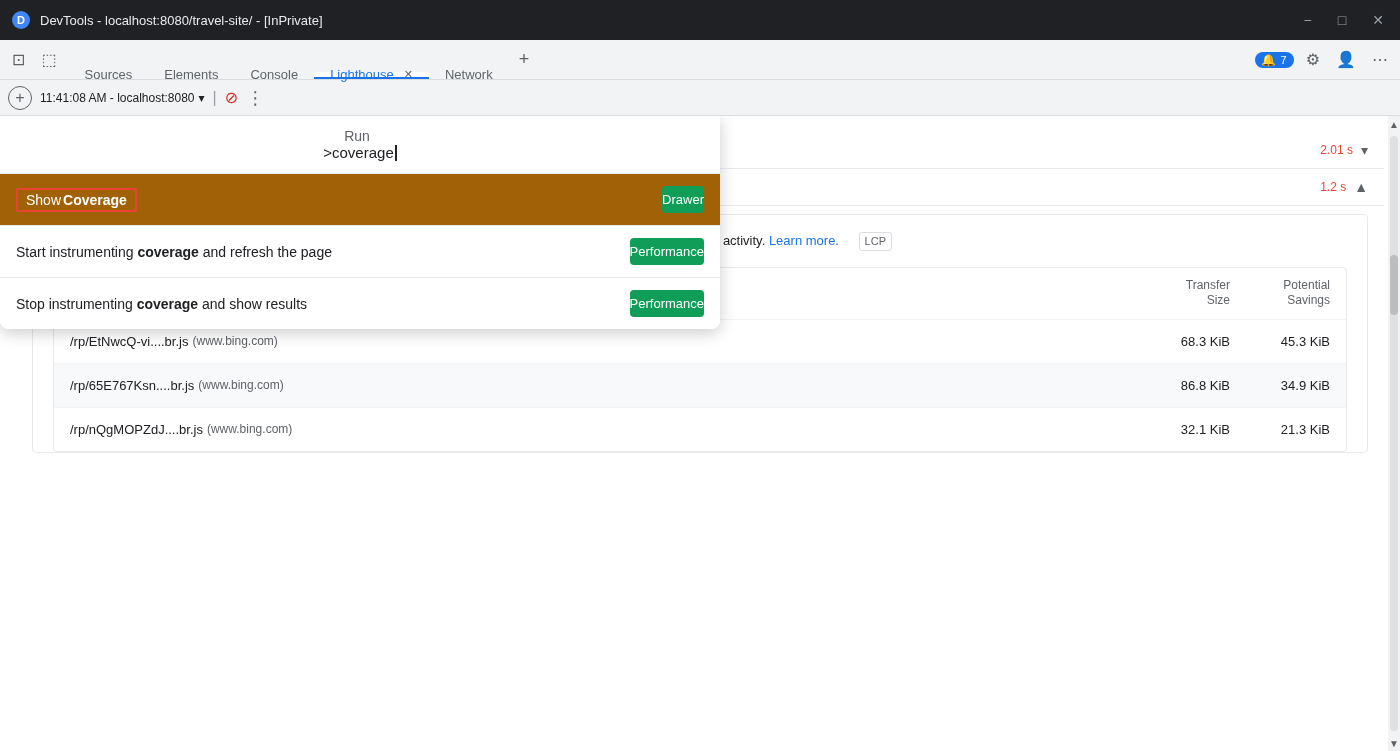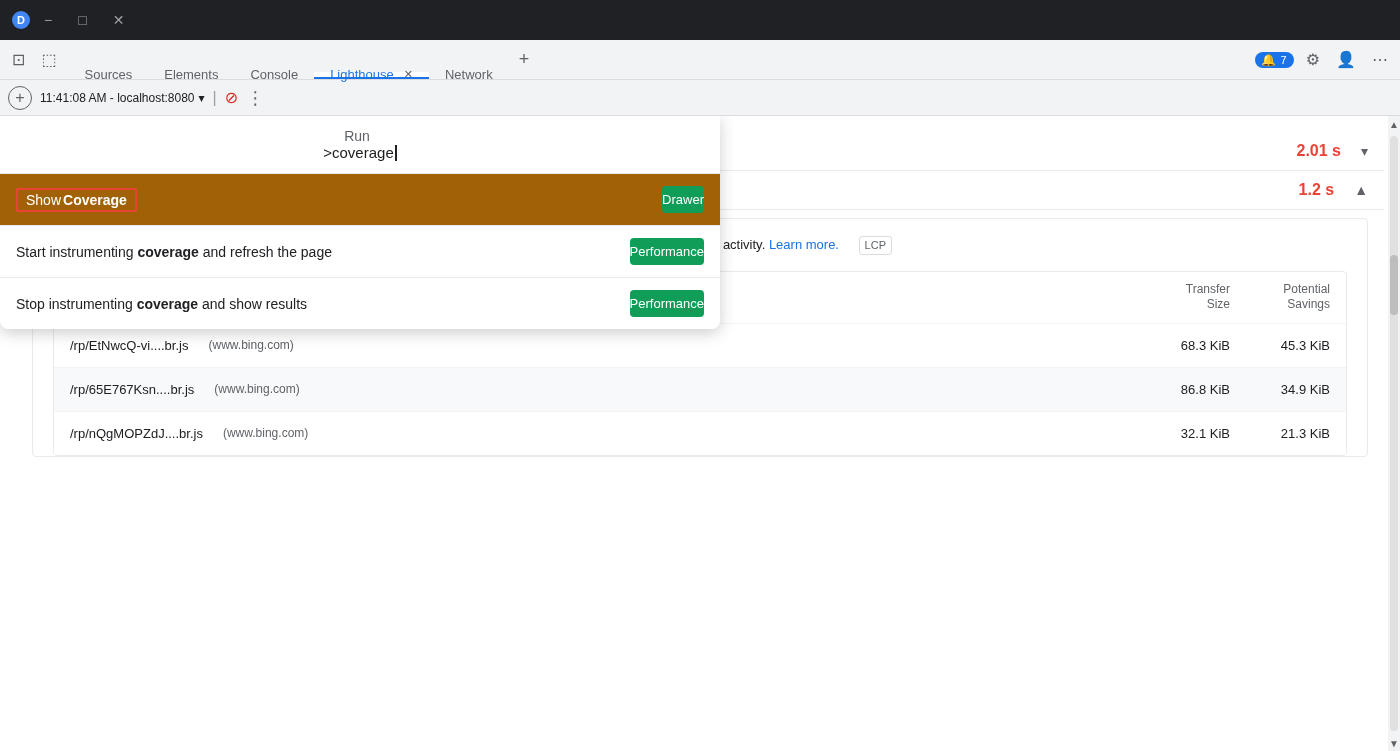--- a/index.html
+++ b/index.html
@@ -213,23 +213,23 @@
       margin-right: 10px;
       flex-shrink: 0;
     }
     .audit-row-text {
       font-size: 13px;
       color: #202124;
       flex: 1;
     }
     .audit-row-time {
       color: #ea4335;
-      font-size: 16px;
-      font-weight: 700;
-      margin-right: 20px;
+      font-size: 12px;
+      font-weight: 400;
+      margin-right: 8px;
     }
     .audit-chevron {
       color: #5f6368;
       font-size: 14px;
       cursor: pointer;
     }
 
     
     .expanded-panel {
       margin: 8px 16px 16px 16px;
@@ -281,21 +281,21 @@
       color: #202124;
       border-top: 1px solid #f1f3f4;
       background: #f8f9fa;
     }
     .table-row-item:nth-child(even) {
       background: #ffffff;
     }
     .table-row-url {
       flex: 1;
       display: flex;
-      gap: 20px;
+      gap: 4px;
       align-items: center;
     }
     .table-row-url-main { color: #202124; font-size: 13px; }
     .table-row-url-domain { color: #5f6368; font-size: 12px; }
     .table-row-transfer, .table-row-savings {
       width: 100px;
       text-align: right;
       font-size: 13px;
     }
 
@@ -432,20 +432,21 @@
       flex: 1;
     }
   </style>
 </head>
 <body>
 
 <div class="title-bar">
   <div class="title-bar-icon">
     <span>D</span>
   </div>
+  <span class="title-bar-text">DevTools - localhost:8080/travel-site/ - [InPrivate]</span>
   <div class="title-bar-controls">
     <button class="title-bar-btn">−</button>
     <button class="title-bar-btn">□</button>
     <button class="title-bar-btn">✕</button>
   </div>
 </div>
 
 <div class="devtools-tabbar">
   <div class="devtools-left-icons">
     <button class="devtools-icon-btn">⊡</button>

